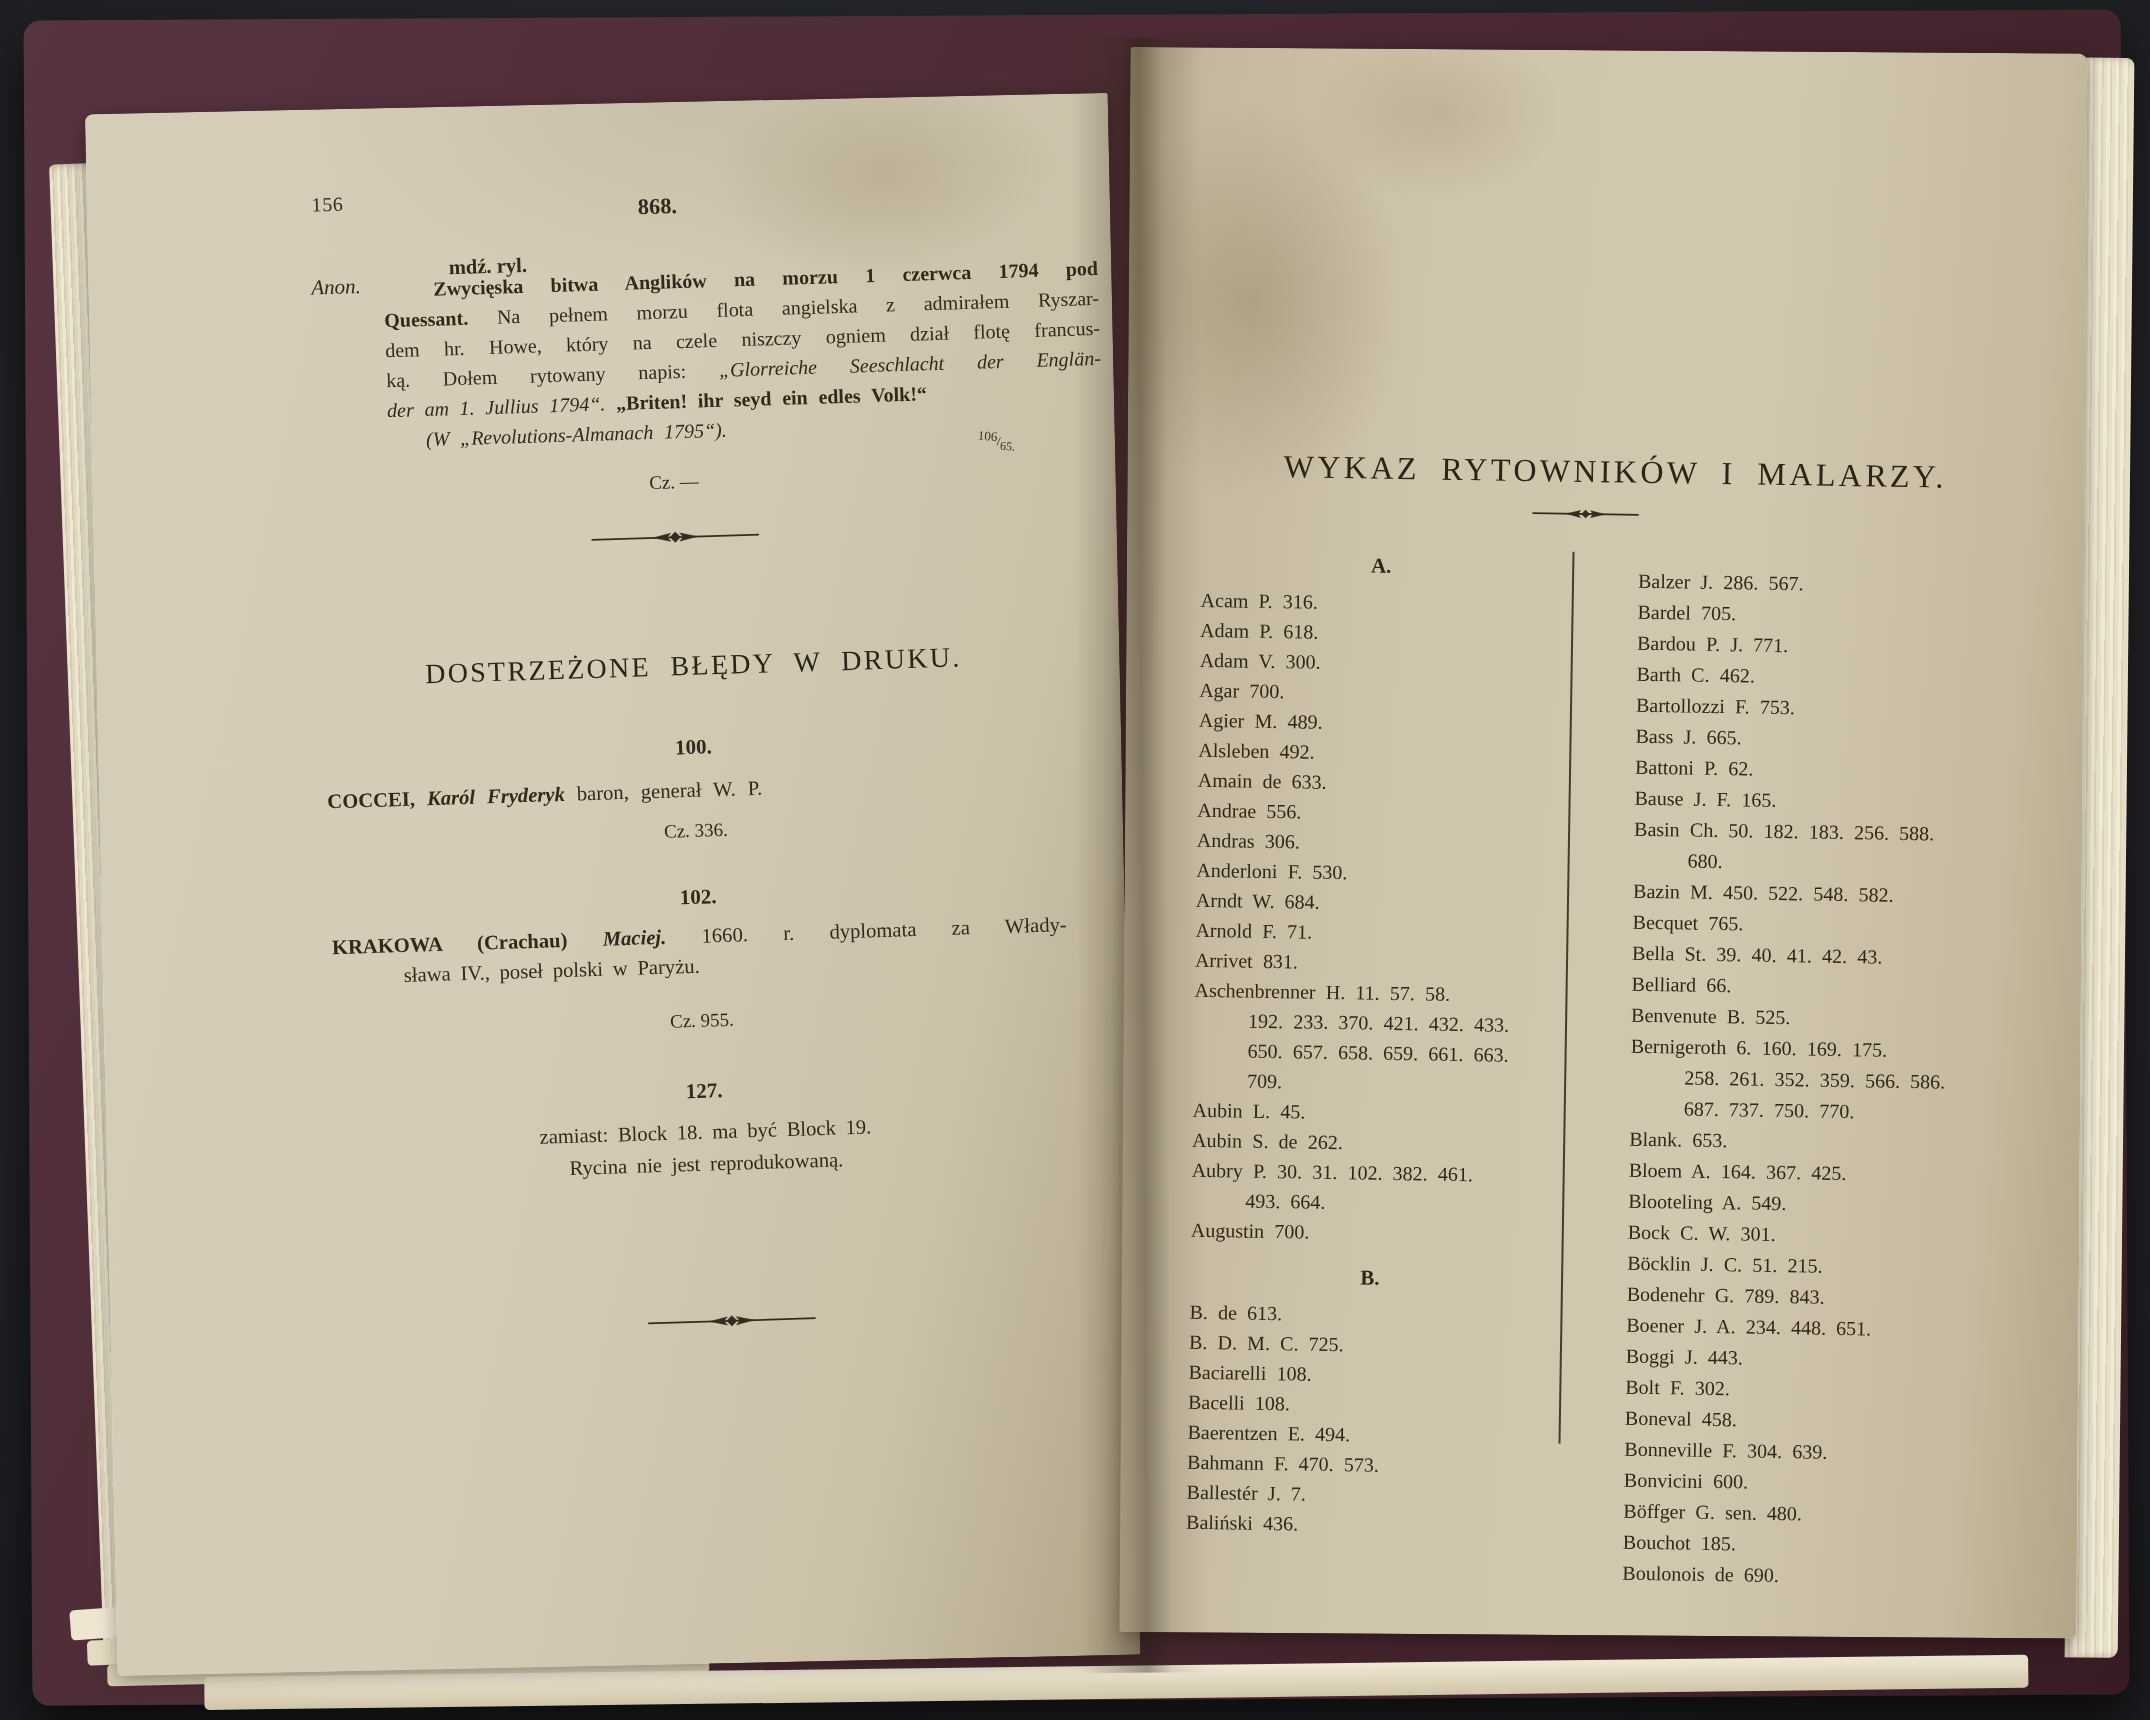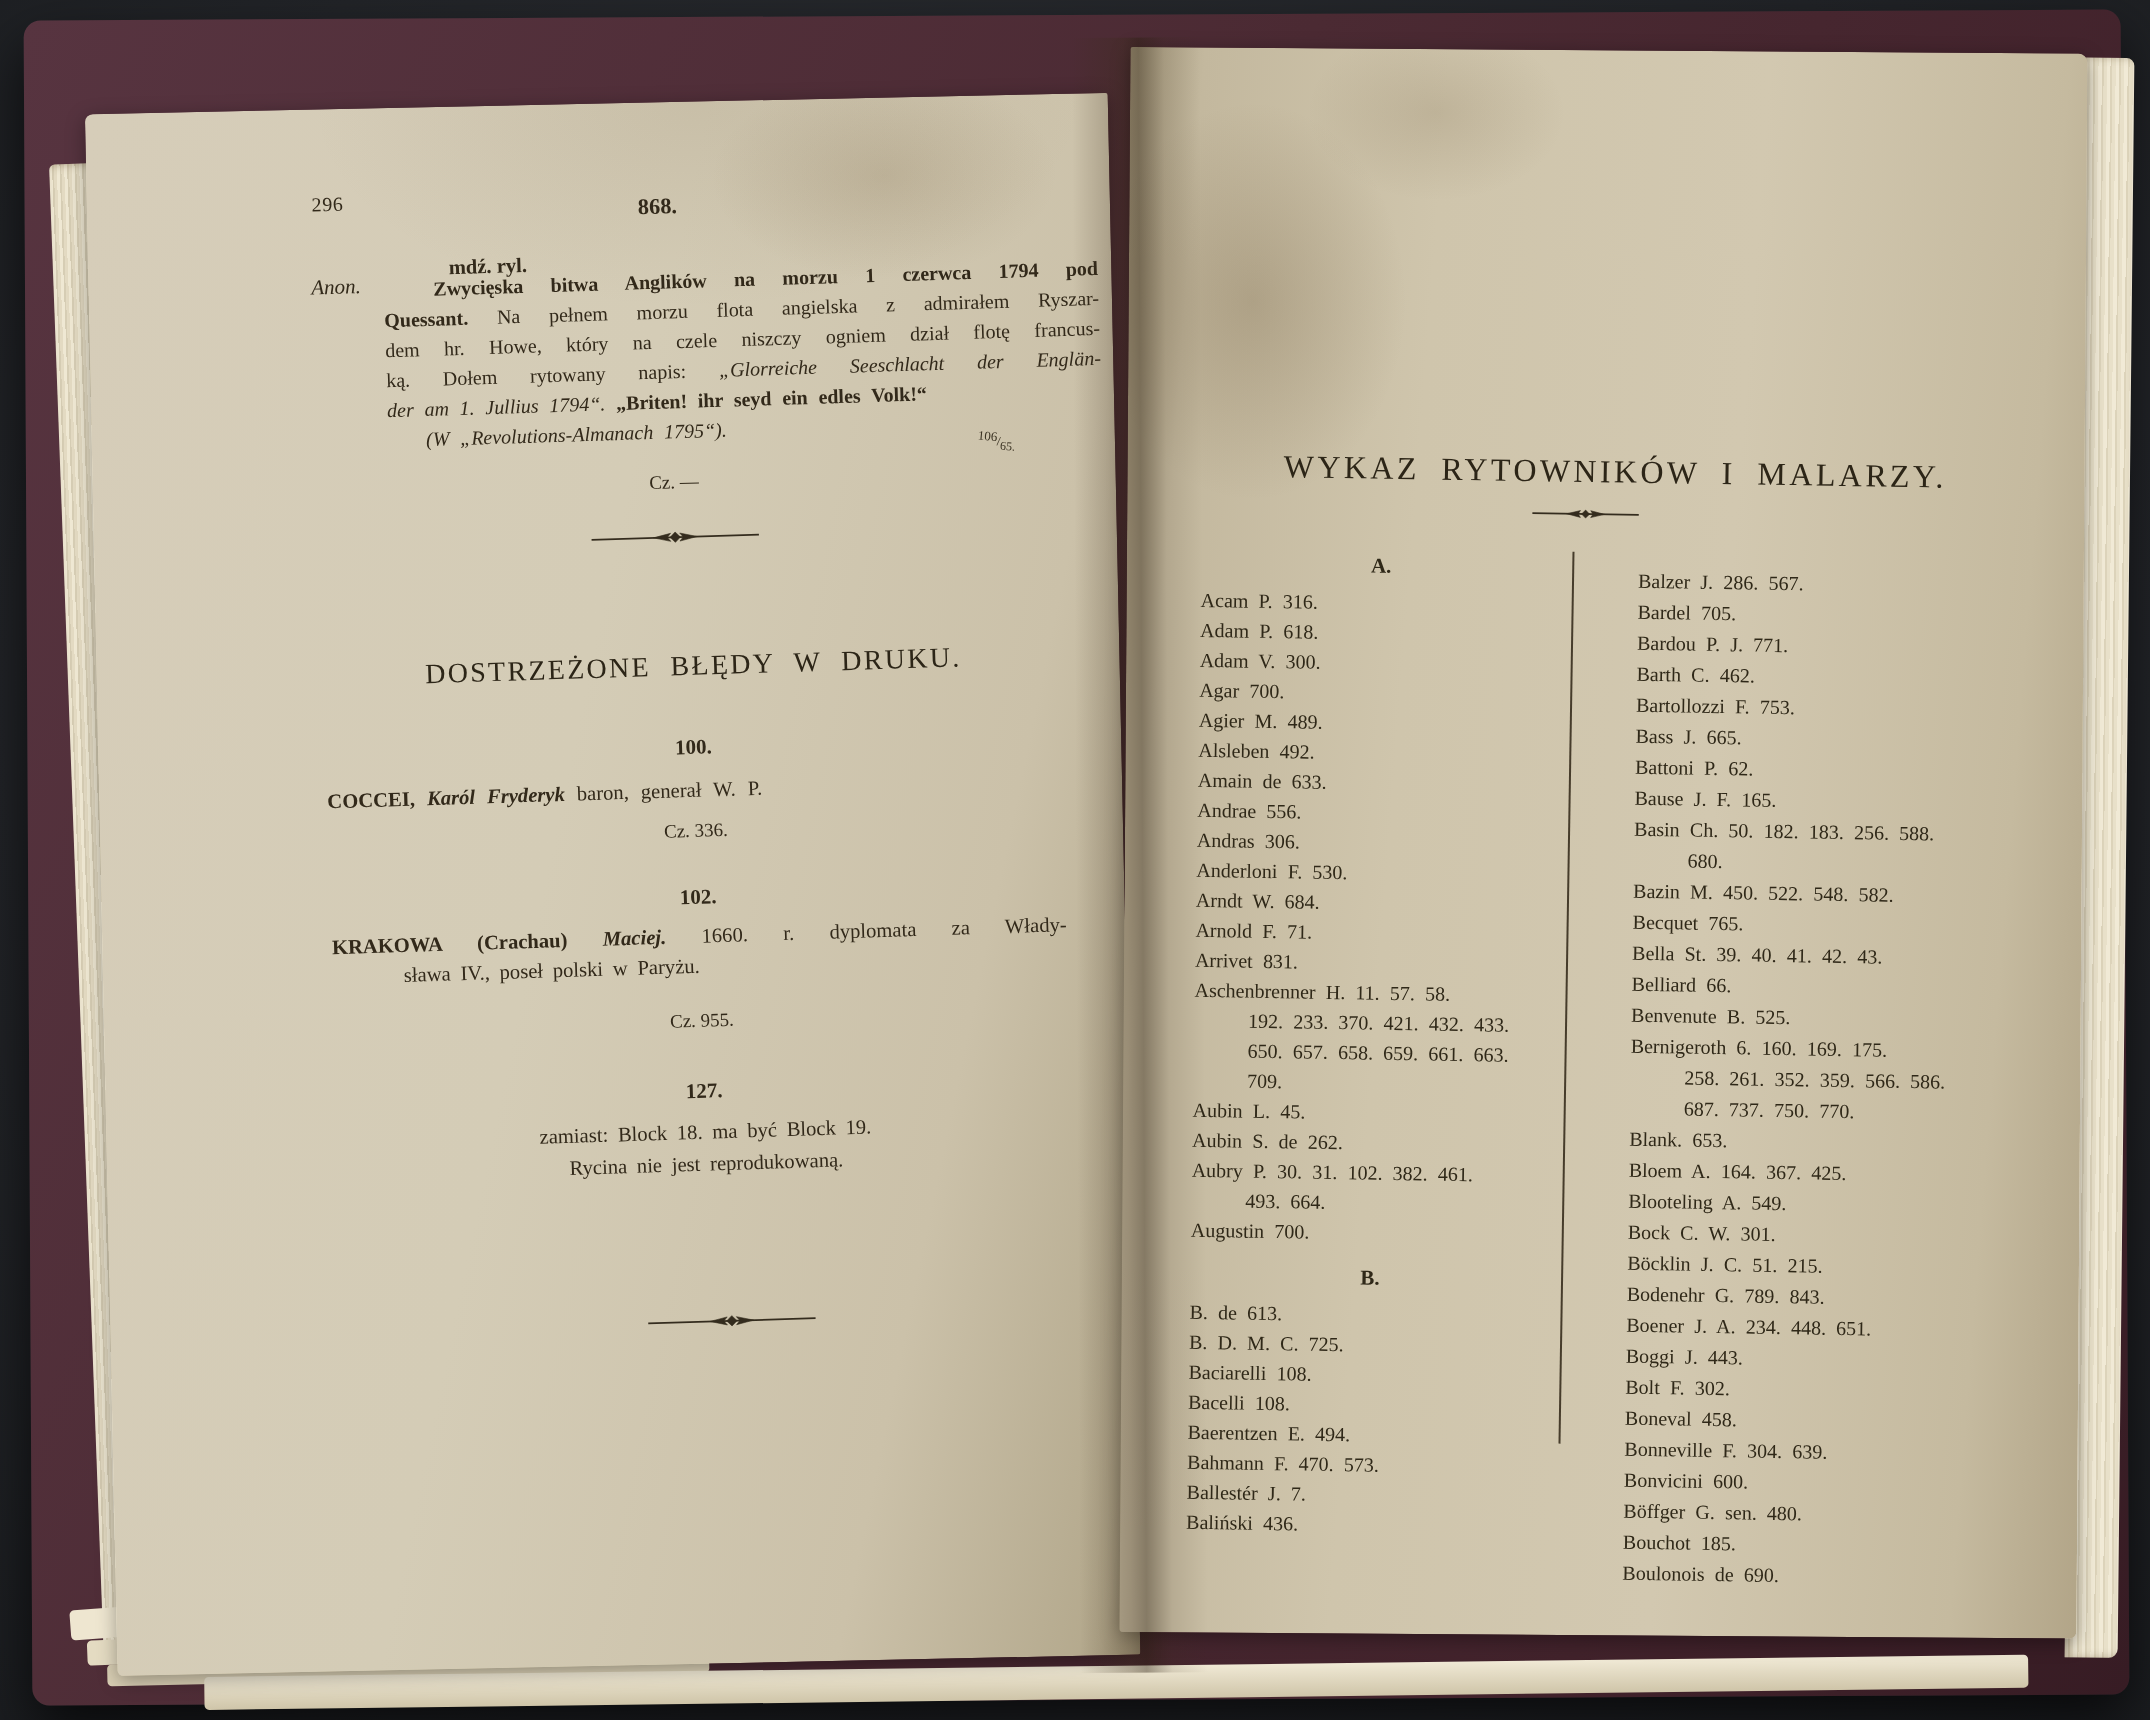--- a/index.html
+++ b/index.html
@@ -97,21 +97,21 @@
   <div class="edge-left"></div>
   <div class="tab"></div>
   <div class="sliver s1"></div>
   <div class="sliver s2"></div>
   <div class="sliver s3"></div>
   <div class="edge-bottom"></div>
   <div class="edge-right"></div>
 
   <div class="page left">
     <div class="lp">
-      <div class="pgnum">296</div>
+      <div class="pgnum">156</div>
       <div class="eno">868.</div>
       <div class="author">Anon.</div>
       <div class="medium">mdź. ryl.</div>
       <div class="desc">
         <div class="ln j ind1"><span class="bold">Zwycięska bitwa Anglików na morzu 1 czerwca 1794 pod</span></div>
         <div class="ln j"><span class="bold">Quessant.</span><span>  Na pełnem morzu flota angielska z admirałem Ryszar-</span></div>
         <div class="ln j"><span>dem hr. Howe, który na czele niszczy ogniem dział flotę francus-</span></div>
         <div class="ln j"><span>ką.  Dołem rytowany napis: </span><span class="ital">„Glorreiche Seeschlacht der Englän-</span></div>
         <div class="ln"><span class="ital">der am 1. Jullius 1794“. </span><span class="bold"> „Briten! ihr seyd ein edles Volk!“</span></div>
         <div class="ln ind2"><span class="ital">(W „Revolutions-Almanach 1795“).</span></div>

